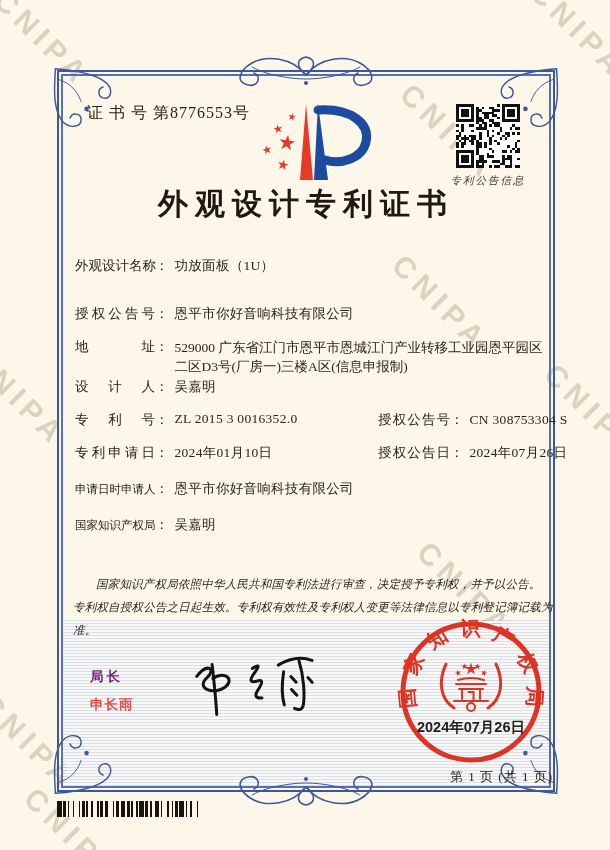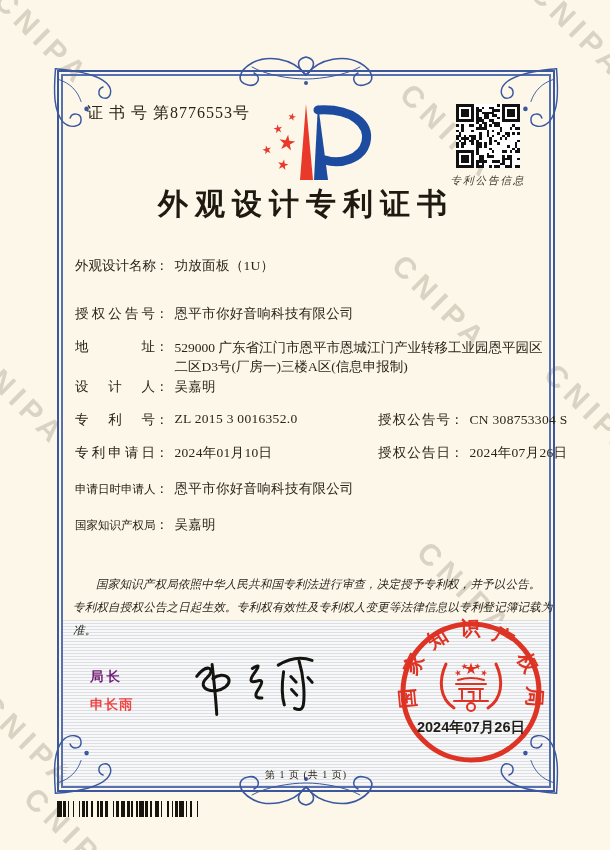--- a/index.html
+++ b/index.html
@@ -44,21 +44,21 @@
   
   .sig-title{position:absolute;left:31px;top:596px;font-family:"Liberation Sans",sans-serif;
              font-weight:bold;font-size:13.5px;letter-spacing:3px;color:#701a75;}
   .sig-name{position:absolute;left:31px;top:624px;font-family:"Liberation Sans",sans-serif;
             font-weight:bold;font-size:13.5px;letter-spacing:1px;color:#ef4444;}
   .signature{position:absolute;left:108px;top:566px;}
   
   .seal{position:absolute;left:338px;top:546px;width:148px;height:148px;opacity:.95;}
   .seal-date{position:absolute;left:0;top:100px;width:100%;text-align:center;font-size:14.5px;
              font-weight:bold;color:#16120d;font-family:"Liberation Sans",sans-serif;}
-  .pageno{position:absolute;left:0;top:696px;width:100%;text-align:center;font-size:10px;letter-spacing:1px;}
+  .pageno{position:absolute;left:0;top:696px;width:100%;text-align:right;font-size:13px;letter-spacing:1px;}
   
   .barcode{position:absolute;left:57px;top:801px;width:180px;height:16px;overflow:hidden;}
   .barcode i{position:absolute;top:0;height:100%;background:#17130d;}
 </style>
 </head>
 <body>
 
 <div class="page">
 
   <div class="wm" style="left:42px;top:38px">CNIPA</div>

